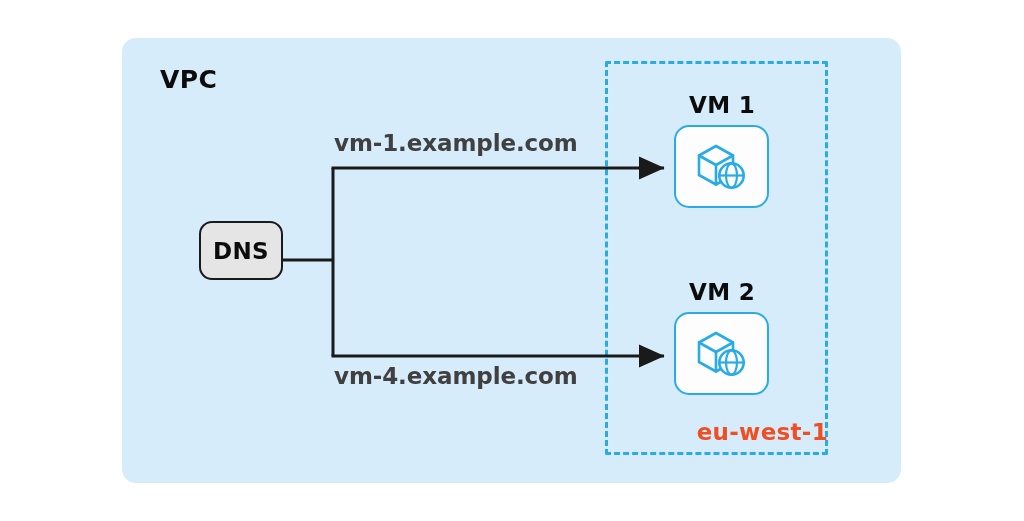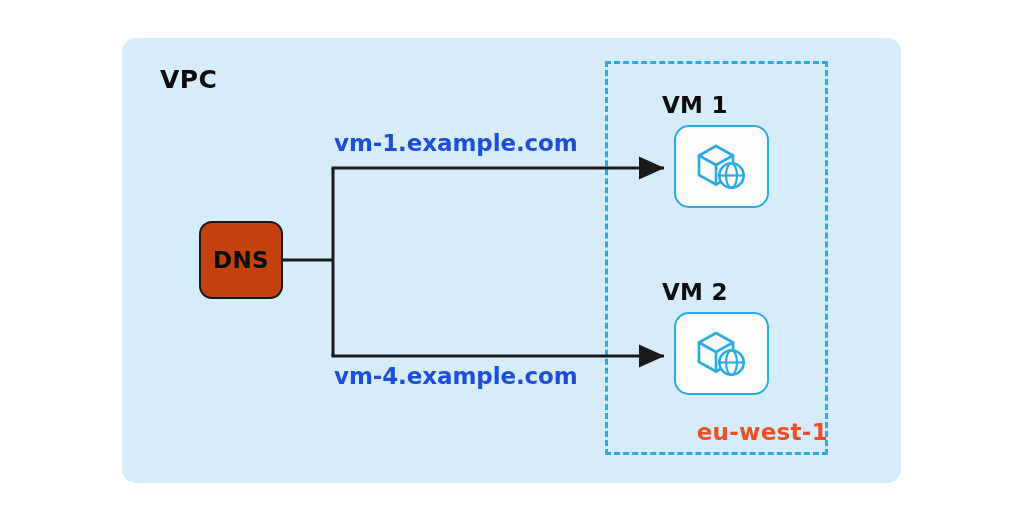--- a/index.html
+++ b/index.html
@@ -67,22 +67,22 @@
     color: #f04e23;
     letter-spacing: 0.3px;
   }
 
   
   .dns-node {
     position: absolute;
     left: 199px;
     top: 221px;
     width: 84px;
-    height: 78px;
-    background: #c2410c;
+    height: 59px;
+    background: #e5e5e5;
     border: 2.5px solid #1a1a1a;
     border-radius: 13px;
     box-sizing: border-box;
     display: flex;
     align-items: center;
     justify-content: center;
   }
   .dns-node-label {
     font-size: 23px;
     font-weight: bold;
@@ -102,35 +102,35 @@
     display: flex;
     align-items: center;
     justify-content: center;
   }
   .vm-card.vm1 { left: 674px; top: 125px; }
   .vm-card.vm2 { left: 674px; top: 312px; }
 
   .vm-title {
     position: absolute;
     width: 120px;
-    text-align: left;
+    text-align: center;
     font-size: 23px;
     font-weight: bold;
     color: #0c0c0c;
     letter-spacing: 0.3px;
   }
   .vm-title.t1 { left: 662px; top: 92px; }
   .vm-title.t2 { left: 662px; top: 279px; }
 
   
   .edge-label {
     position: absolute;
     font-size: 23px;
     font-weight: bold;
-    color: #1d4ed8;
+    color: #404040;
     letter-spacing: -0.1px;
     white-space: nowrap;
   }
   .edge-label.l1 { left: 334px; top: 130px; }
   .edge-label.l2 { left: 334px; top: 363px; }
 
   svg.wires {
     position: absolute;
     left: 0; top: 0;
     width: 1024px;

